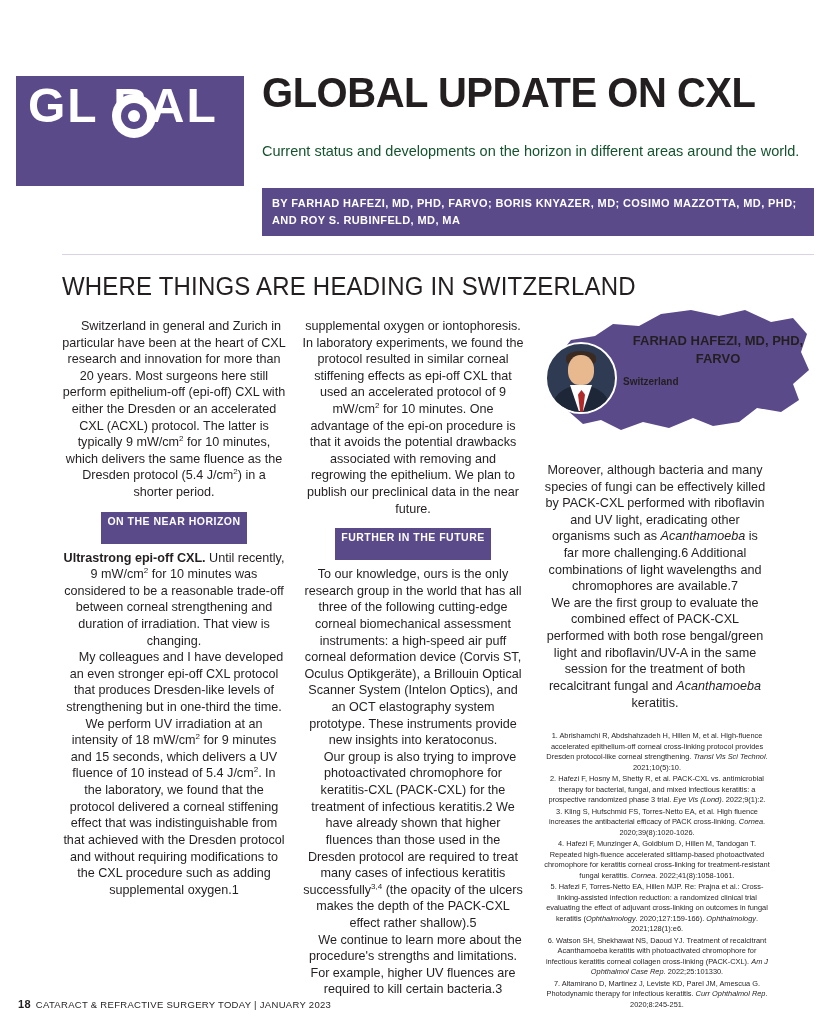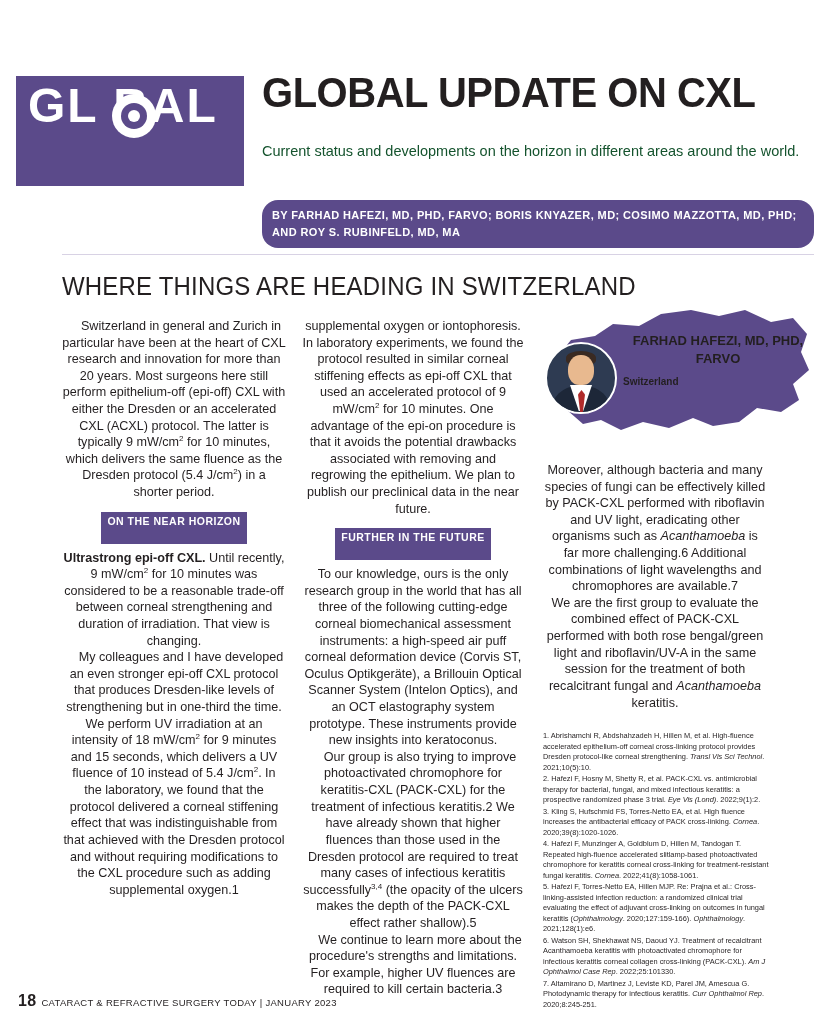--- a/index.html
+++ b/index.html
@@ -100,32 +100,31 @@
     left: 262px;
     top: 142px;
     width: 552px;
     font-size: 14.5px;
     line-height: 1.35;
     color: #14532d;
   }
   .byline {
     position: absolute;
     left: 262px;
-    top: 200px;
+    top: 188px;
     width: 552px;
     box-sizing: border-box;
     background: #5b4a8a;
     color: #ffffff;
     padding: 7px 10px 8px 10px;
     font-size: 11px;
     font-weight: bold;
     letter-spacing: 0.4px;
     line-height: 1.5;
     text-transform: uppercase;
-    border-radius: 16px;
   }
 
   .rule {
     position: absolute;
     left: 62px;
     top: 254px;
     width: 752px;
     height: 1px;
     background: #d8d2e4;
   }
@@ -274,37 +273,37 @@
   
   .refs {
     position: absolute;
     left: 543px;
     top: 731px;
     width: 228px;
     font-size: 7.4px;
     line-height: 1.42;
     color: #231f20;
   }
-  .refs p { margin: 0 0 1px 0; }
+  .refs p { margin: 0 0 1px 0; text-align: center; }
   .refs .ital { font-style: italic; }
 
   
   .footer {
     position: absolute;
     left: 18px;
     bottom: 14px;
     width: 500px;
     font-size: 9.5px;
     letter-spacing: 0.3px;
     color: #231f20;
     font-family: "Liberation Sans Narrow", "Liberation Sans", sans-serif;
   }
   .footer .pgnum {
     font-weight: bold;
-    font-size: 16px;
+    font-size: 11px;
     margin-right: 5px;
   }
 </style>
 </head>
 <body>
 
 <div class="page">
 
   <div class="masthead">
     <div class="global">GL     BAL</div>

